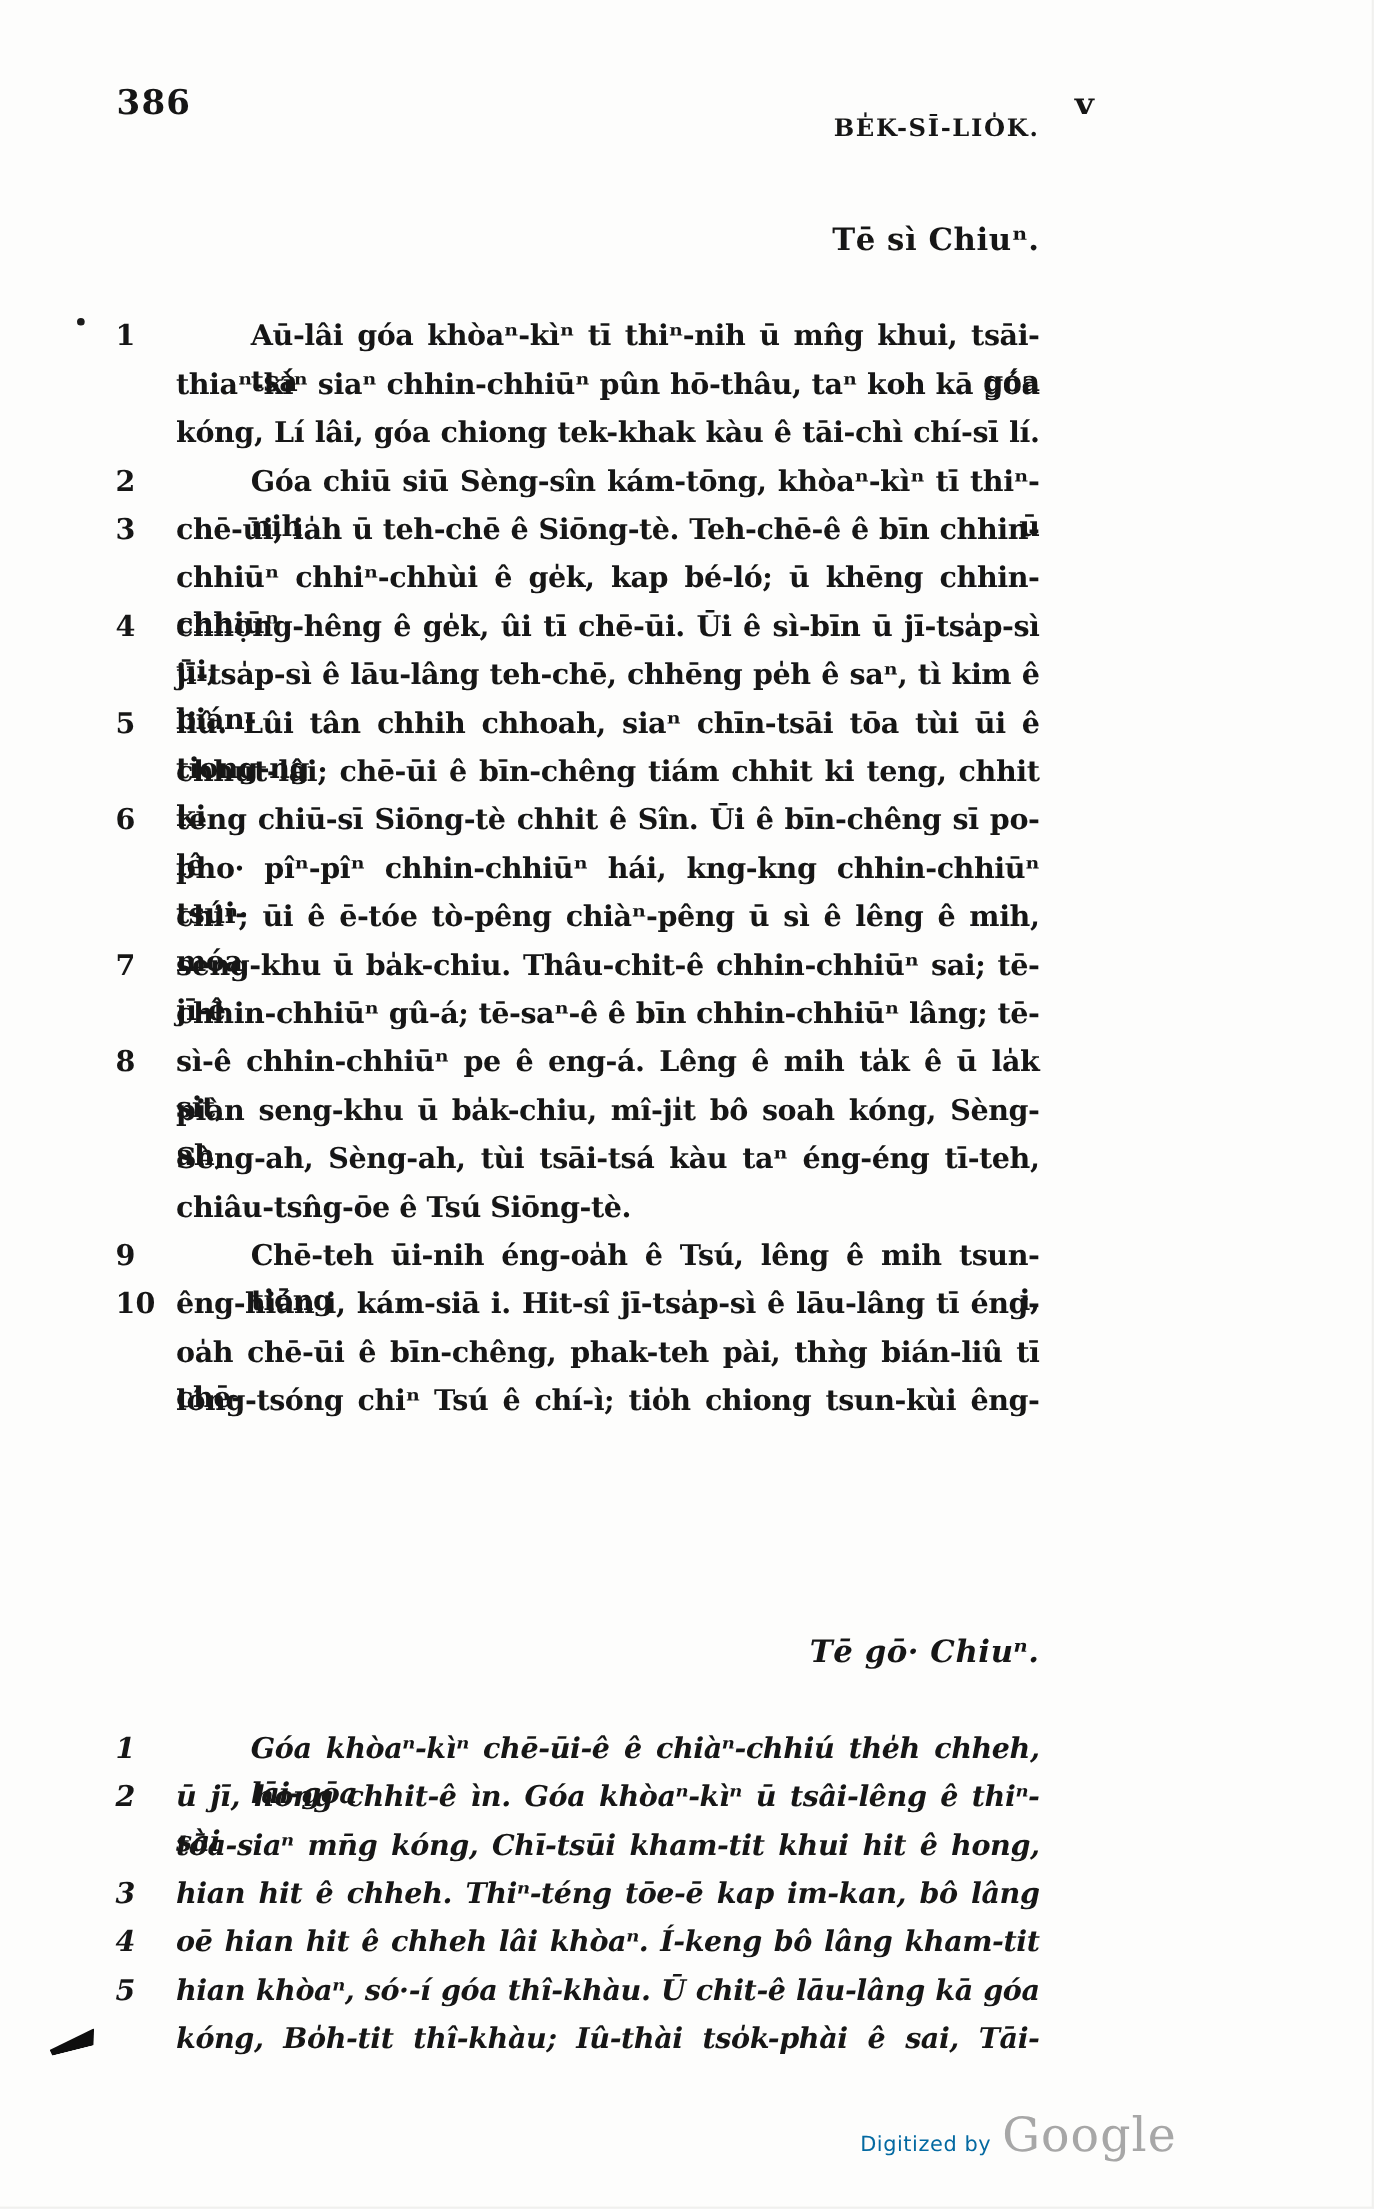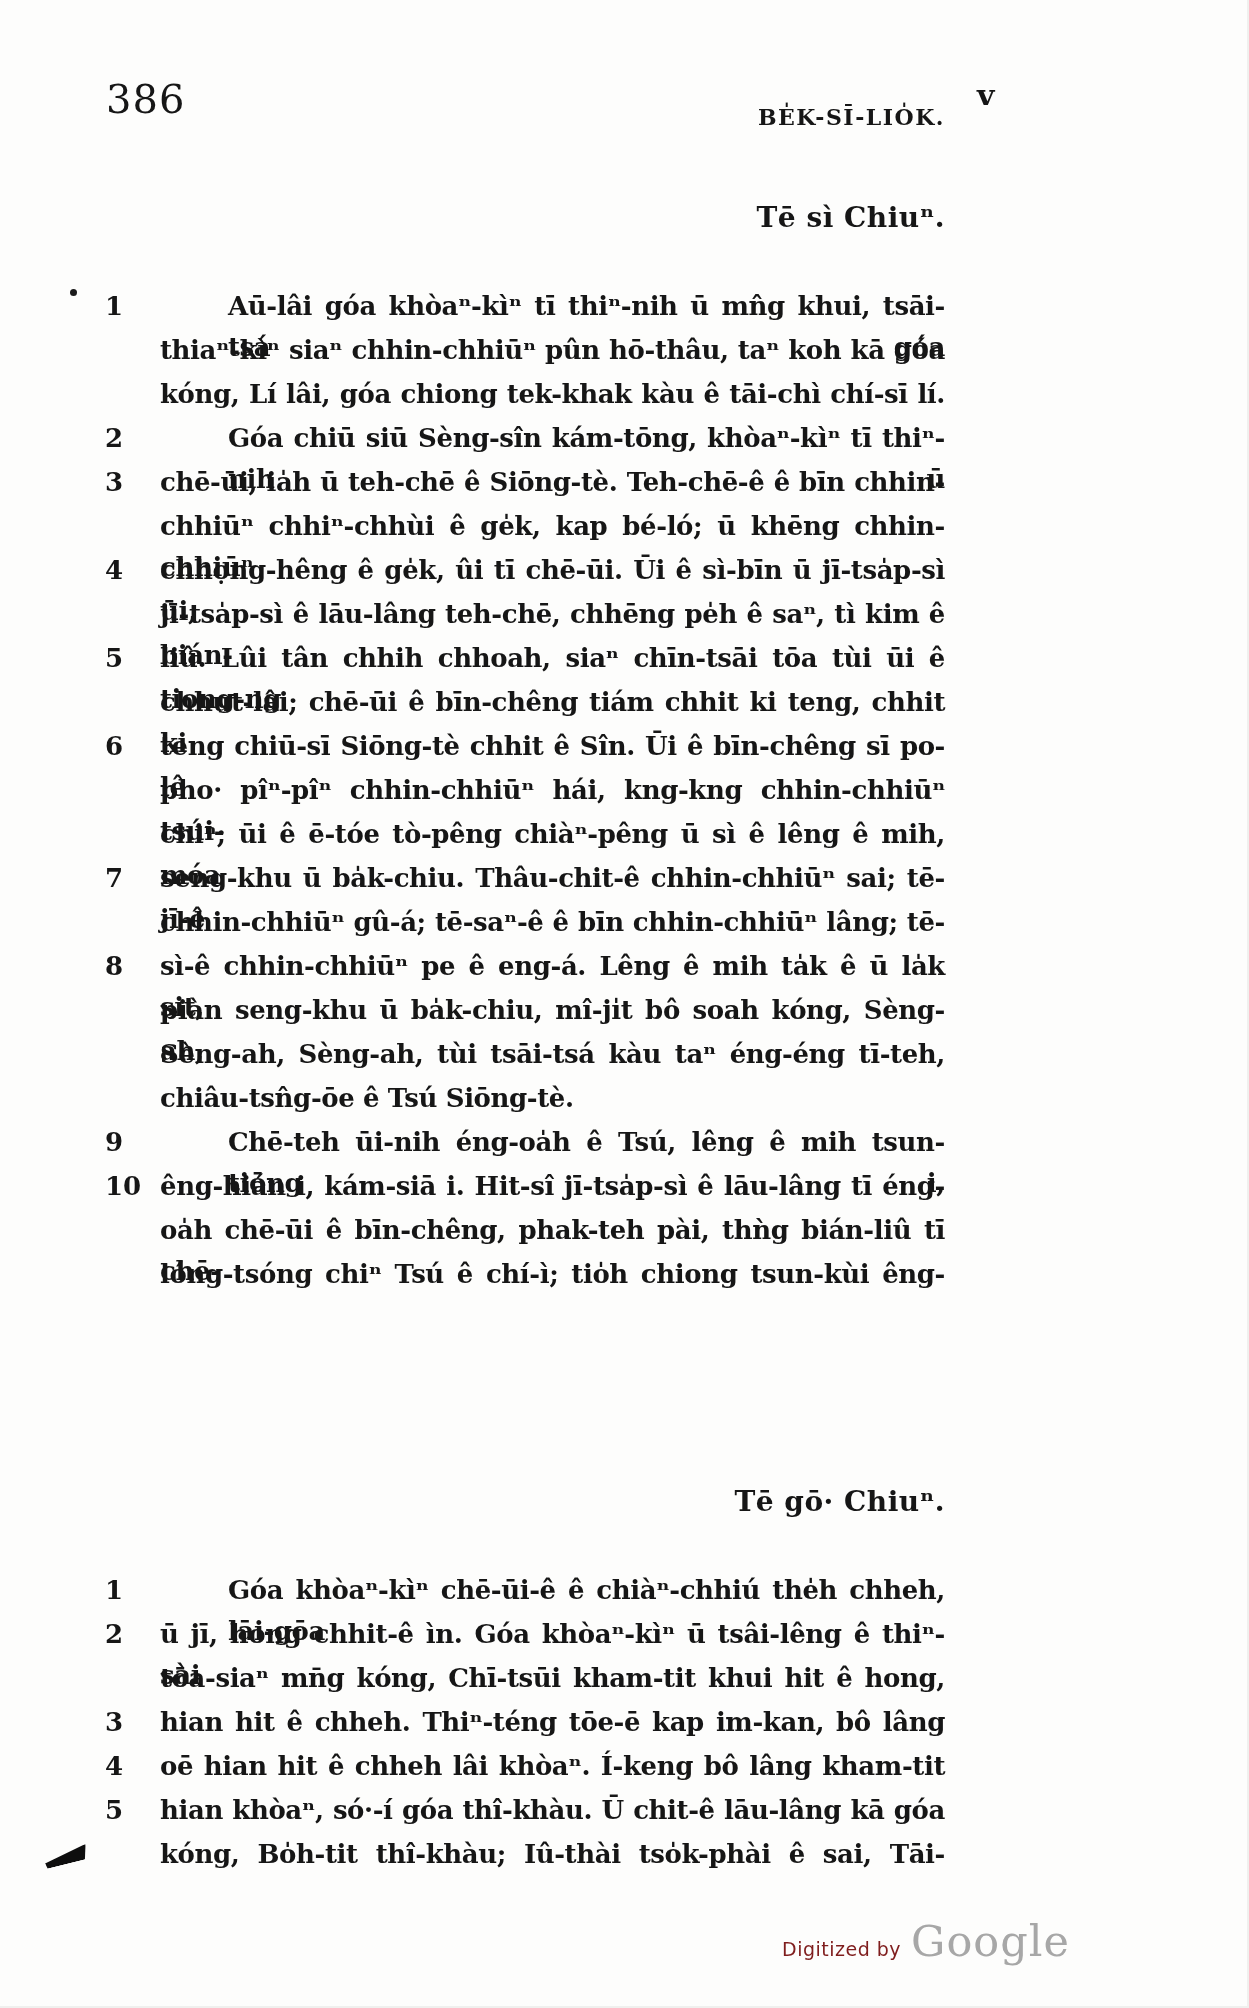--- a/index.html
+++ b/index.html
@@ -12,34 +12,34 @@
     font-family:"DejaVu Serif","Liberation Serif",serif;
     color:#161616;
     border-right:2px solid #f0f0ee;
     border-bottom:2px solid #f0f0ee;
     box-sizing:border-box;
   }
   
   .header{position:absolute;top:76px;left:0;right:0;height:48px;}
   .page-num{
     position:absolute;left:106px;top:0;
-    font-size:40px;font-weight:400;letter-spacing:1px;
+    font-size:31px;font-weight:700;letter-spacing:1px;
   }
   .running-title{
     position:absolute;left:160px;width:785px;top:0;
     text-align:right;font-size:22px;font-weight:700;letter-spacing:1.5px;margin-top:28px;
   }
   .corner-mark{
     position:absolute;left:977px;top:2px;
     font-size:30px;font-weight:900;transform:scaleY(.9);
   }
   
   .chapter{position:absolute;left:160px;width:785px;}
   #ch4{top:198px;}
-  #ch5{top:1482px;}
+  #ch5{top:1482px;font-style:italic;}
   .chapter-heading{
     line-height:40px;height:40px;margin-bottom:48px;
     text-align:right;font-size:28px;font-weight:700;letter-spacing:.5px;
   }
   .lines{position:relative;}
   .line{
     position:relative;
     height:44px;line-height:41px;
     font-size:26px;font-weight:700;letter-spacing:-.4px;
     white-space:nowrap;
@@ -61,21 +61,21 @@
     background:#0e0e0e;transform:rotate(-14deg);
     clip-path:polygon(0 62%,100% 0,90% 100%,3% 100%);
   }
   
   .watermark{
     position:absolute;left:782px;top:1916px;
     display:flex;align-items:baseline;gap:10px;
   }
   .wm-prefix{
     font-family:"DejaVu Sans","Liberation Sans",sans-serif;
-    font-size:19px;color:#7f1d1d;letter-spacing:.5px;
+    font-size:19px;color:#0369a1;letter-spacing:.5px;
   }
   .wm-brand{
     font-family:"DejaVu Serif","Liberation Serif",serif;
     font-size:43px;color:#a7a7a7;letter-spacing:1px;font-weight:400;
   }
 </style>
 </head>
 <body>
 
 <div class="page">

